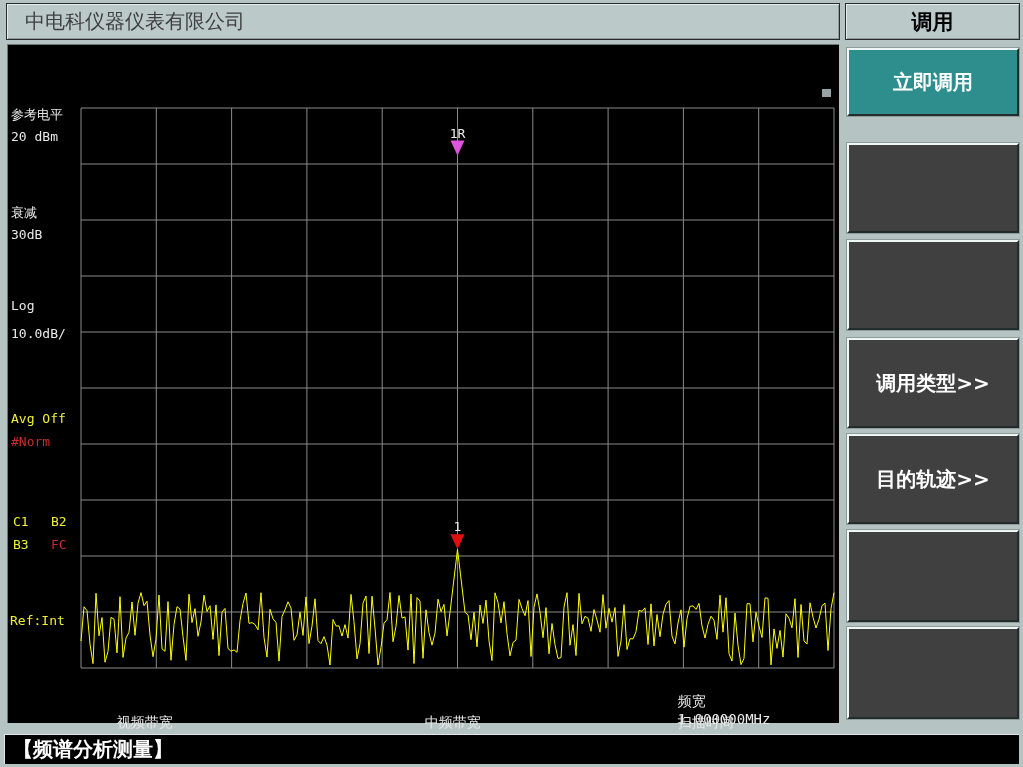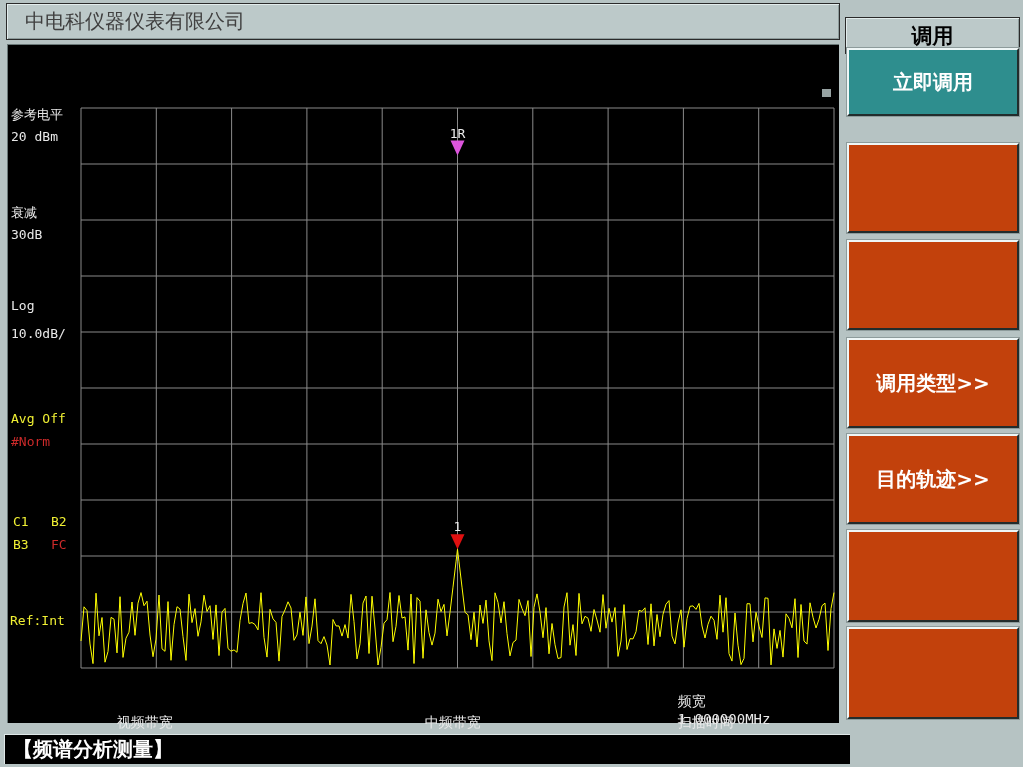--- a/index.html
+++ b/index.html
@@ -11,21 +11,21 @@
   }
   
   .title-bar{
     position:absolute;left:6px;top:3px;width:834px;height:37px;
     background:#bcc9c9;border:1px solid #2a2a2a;
     box-shadow:inset 1px 1px 0 #e2ecec, inset -1px -1px 0 #8d9b9b;
     display:flex;align-items:center;
     font-size:20px;color:#404040;padding-left:18px;box-sizing:border-box;
   }
   .menu-header{
-    position:absolute;left:845px;top:17px;width:175px;height:37px;
+    position:absolute;left:845px;top:3px;width:175px;height:37px;
     background:#bcc9c9;border:1px solid #2a2a2a;
     box-shadow:inset 1px 1px 0 #e2ecec, inset -1px -1px 0 #8d9b9b;
     display:flex;align-items:center;justify-content:center;
     font-size:21px;font-weight:bold;color:#000;box-sizing:border-box;
   }
   
   .display{
     position:absolute;left:7px;top:44px;width:832px;height:679px;
     background:#000;border-top:1px solid #6a7878;border-left:1px solid #6a7878;
     box-sizing:border-box;
@@ -45,32 +45,32 @@
   .artifact{
     position:absolute;left:814px;top:44px;width:9px;height:8px;background:#97a3a3;
   }
   .annot{
     position:absolute;color:#e8e8e8;font-size:14px;
     font-family:"DejaVu Sans Mono","DejaVu Sans",monospace;white-space:pre;
   }
   
   .softkey{
     position:absolute;left:847px;width:172px;
-    background:#c2410c;
+    background:#404040;
     border-top:2px solid #eef6f6;border-left:2px solid #eef6f6;
     border-right:2px solid #222c2c;border-bottom:2px solid #222c2c;
     outline:1px solid #8d9b9b;
     display:flex;align-items:center;justify-content:center;
     font-size:20px;font-weight:bold;color:#fff;box-sizing:border-box;
     cursor:pointer;
   }
   .softkey.active{background:#2e8e8e;}
   
   .status-bar{
-    position:absolute;left:4px;top:734px;width:846px;height:30px;
+    position:absolute;left:4px;top:734px;width:1015px;height:30px;
     background:#000;border-top:1px solid #dfe8e8;border-left:1px solid #dfe8e8;
     display:flex;align-items:center;
     color:#fff;font-size:20px;font-weight:bold;padding-left:8px;box-sizing:border-box;
   }
 </style>
 </head>
 <body>
 
 <div class="title-bar">
   <span>中电科仪器仪表有限公司</span>

